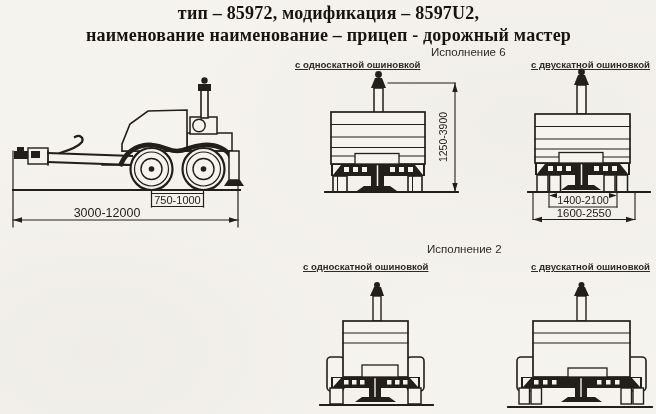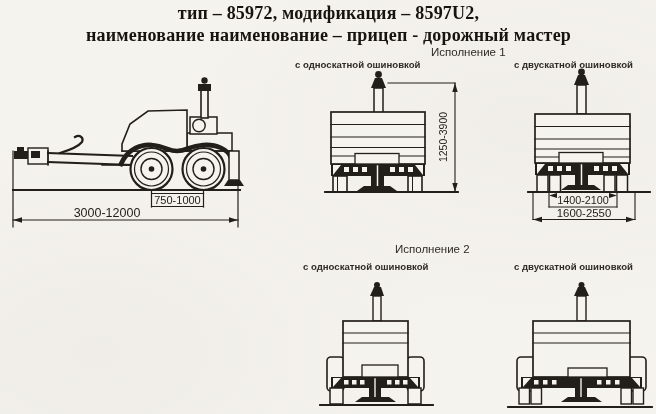--- a/index.html
+++ b/index.html
@@ -23,44 +23,45 @@
   .hd{
     position:absolute;
     font:400 11.5px "Liberation Sans", sans-serif;
     color:#2e2a26;
     white-space:nowrap;
   }
   .lbl{
     position:absolute;
     font:700 9.6px "Liberation Sans", sans-serif;
     color:#2e2a26;
-    text-align:left;
+    text-align:right;
     white-space:nowrap;
+    text-decoration:underline;
   }
   svg{position:absolute;overflow:visible;}
   svg text{
     font-family:"Liberation Sans", sans-serif;
     fill:#221e1a;
   }
 </style>
 </head>
 <body>
 
 <div class="page">
 
   <div class="title">
     <div>тип – 85972, модификация – 8597U2,</div>
     <div>наименование наименование – прицеп - дорожный мастер</div>
   </div>
 
-  <div class="hd" style="left:431px;top:46px">Исполнение 1</div>
+  <div class="hd" style="left:431px;top:46px">Исполнение 6</div>
   <div class="lbl" style="left:295px;top:59px;width:114px">с односкатной ошиновкой</div>
   <div class="lbl" style="left:514px;top:59px;width:136px">с двускатной ошиновкой</div>
 
-  <div class="hd" style="left:395px;top:243px">Исполнение 2</div>
+  <div class="hd" style="left:427px;top:243px">Исполнение 2</div>
   <div class="lbl" style="left:303px;top:261px;width:108px">с односкатной ошиновкой</div>
   <div class="lbl" style="left:514px;top:261px;width:136px">с двускатной ошиновкой</div>
 
   <svg style="left:6px;top:78px" width="244" height="154" viewBox="6 78 244 154">
     <g stroke="#221e1a" fill="none" stroke-linecap="square">
 
       <g>
         <rect x="14" y="151" width="14" height="8" fill="#221e1a" stroke="none"></rect>
         <rect x="17" y="147" width="7" height="4" fill="#221e1a" stroke="none"></rect>
         <rect x="28" y="148" width="20" height="16" stroke-width="1.4"></rect>

